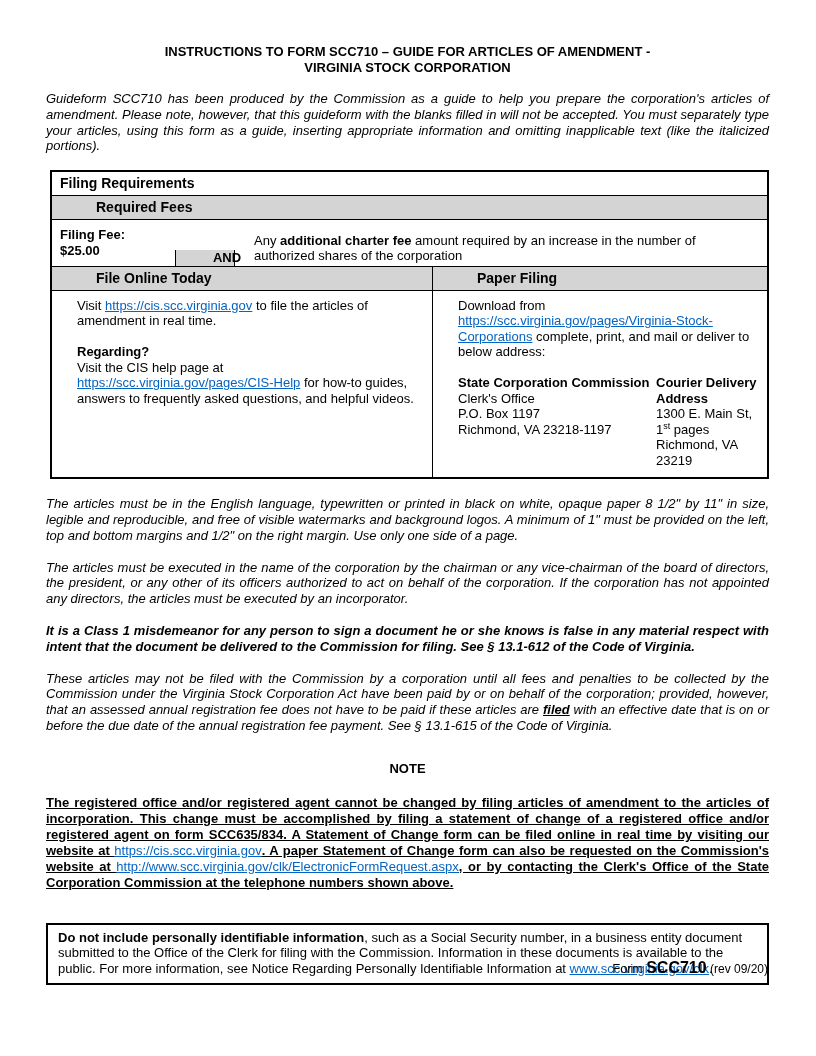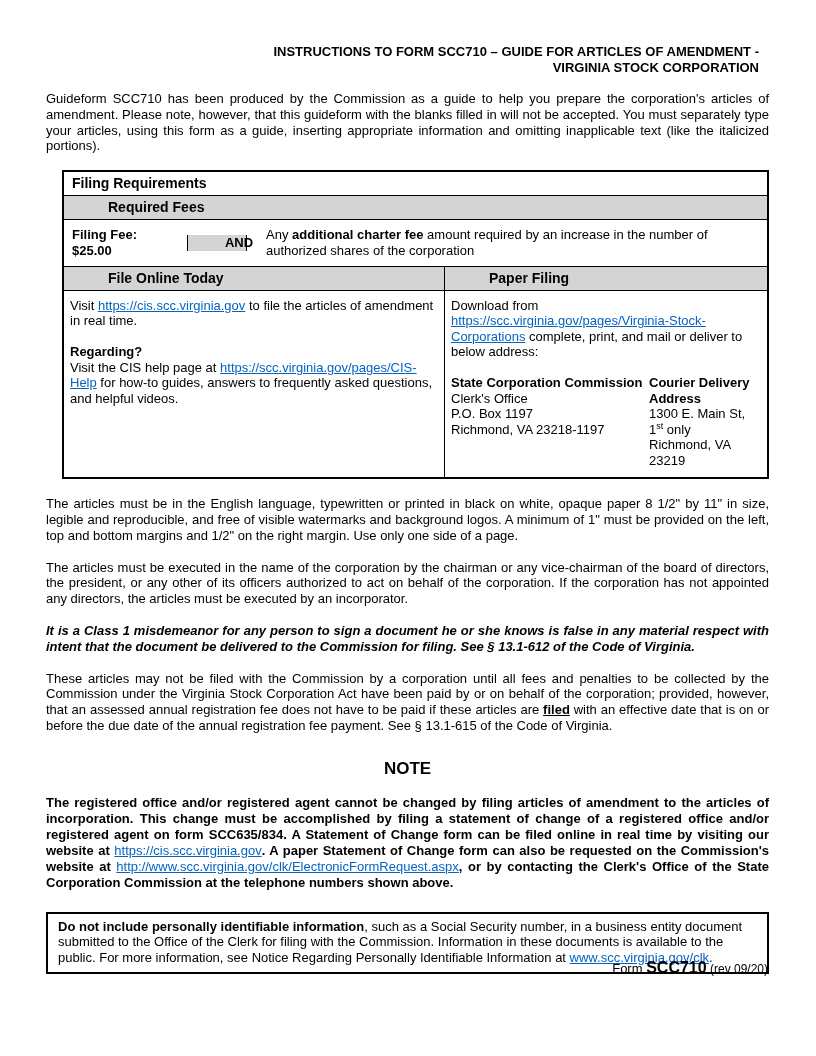--- a/index.html
+++ b/index.html
@@ -9,51 +9,51 @@
   }
   *{box-sizing:border-box;}
   html,body{margin:0;padding:0;}
   body{
     width:816px;height:1056px;background:#ffffff;color:var(--ink);
     font-family:"Liberation Sans", sans-serif;font-size:13px;line-height:15.8px;
     position:relative;overflow:hidden;
   }
   .page{padding:44px 47px 0 46px;}
   .doc-title{
-    text-align:right;font-weight:bold;font-size:13px;line-height:16px;
+    text-align:center;font-weight:bold;font-size:13px;line-height:16px;
     margin:0 10px 15px 10px;
   }
-  p.body-text{margin:0 0 16px 0;text-align:justify;}
+  p.body-text{margin:0 0 16px 0;text-align:justify;font-style:italic;}
   .bold{font-weight:bold;}
   .lnk{color:var(--link);text-decoration:underline;cursor:pointer;}
   
-  .req-table{border:2px solid #000;margin:2px 0 17px 16px;}
+  .req-table{border:2px solid #000;margin:2px 0 17px 4px;}
   .t-row{border-top:1px solid #000;}
   .t-row:first-child{border-top:none;}
   .hdr{font-weight:bold;font-size:14px;padding:3px 8px;line-height:17px;}
   .gray{background:var(--gray);padding-left:44px;}
-  .fee-row{display:flex;align-items:center;}
+  .fee-row{display:flex;align-items:flex-end;}
   .fee-cell{width:123px;padding:7px 8px;font-weight:bold;display:flex;align-items:center;}
   .and-cell{width:60px;border-left:1px solid #000;border-right:1px solid #000;
     font-weight:bold;display:flex;align-items:center;justify-content:center;}
   .charter-cell{flex:1;padding:2px 19px;line-height:15.5px;display:flex;align-items:center;}
   .split{display:flex;align-items:stretch;}
   .col-online{width:381px;border-right:1px solid #000;}
   .col-paper{flex:1;}
-  .cell-body{padding:7px 9px 9px 6px;line-height:15.5px;}
+  .cell-body{padding:7px 9px 9px 25px;line-height:15.5px;}
   .cell-body p{margin:0;}
   .spacer-line{height:15.5px;}
   .addr-flex{display:flex;}
   .addr-col1{width:198px;}
   .addr-col2{flex:1;}
   
   .misdemeanor{font-weight:bold;font-style:italic;text-align:justify;margin:0 0 16px 0;}
   .filed-word{font-weight:bold;text-decoration:underline;}
-  .note-heading{text-align:center;font-weight:bold;font-size:17px;margin:27px 0 18px 0;}
-  .note-para{font-weight:bold;text-align:justify;margin:0 0 21px 0;line-height:16px;}
+  .note-heading{text-align:center;font-weight:bold;font-size:13px;margin:27px 0 18px 0;}
+  .note-para{font-weight:bold;text-align:justify;margin:0 0 32px 0;line-height:16px;text-decoration:underline;}
   .note-para .lnk{font-weight:normal;}
   .privacy-box{
     border:2px solid #000;padding:5px 10px 7px 10px;line-height:15.5px;
     text-align:left;
   }
   .form-footer{
     position:absolute;top:960px;right:48px;white-space:nowrap;margin-left:25px;
   }
   .form-footer .form-label{font-size:13px;}
   .form-footer .form-number{font-size:16px;font-weight:bold;}
@@ -98,21 +98,21 @@
         <div class="spacer-line"></div>
         <div class="addr-flex">
           <div class="addr-col1">
             <div class="bold">State Corporation Commission</div>
             <div>Clerk's Office</div>
             <div>P.O. Box 1197</div>
             <div>Richmond, VA 23218-1197</div>
           </div>
           <div class="addr-col2">
             <div class="bold">Courier Delivery Address</div>
-            <div><span>1300 E. Main St, 1</span><sup>st</sup><span> only</span></div>
+            <div><span>1300 E. Main St, 1</span><sup>st</sup><span> pages</span></div>
             <div>Richmond, VA 23219</div>
           </div>
         </div>
       </div>
     </div>
   </div>
 
   <p class="body-text">The articles must be in the English language, typewritten or printed in black on white, opaque paper 8 1/2" by 11" in size, legible and reproducible, and free of visible watermarks and background logos.  A minimum of 1" must be provided on the left, top and bottom margins and 1/2" on the right margin.  Use only one side of a page.</p>
 
   <p class="body-text">The articles must be executed in the name of the corporation by the chairman or any vice-chairman of the board of directors, the president, or any other of its officers authorized to act on behalf of the corporation.  If the corporation has not appointed any directors, the articles must be executed by an incorporator.</p>

